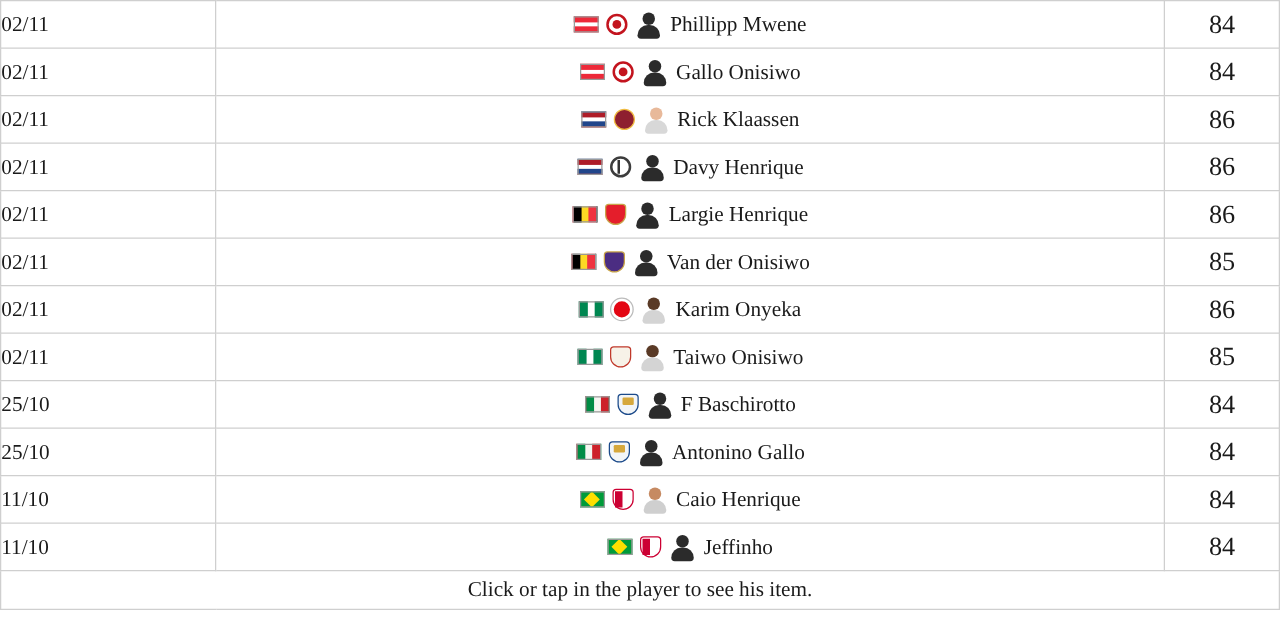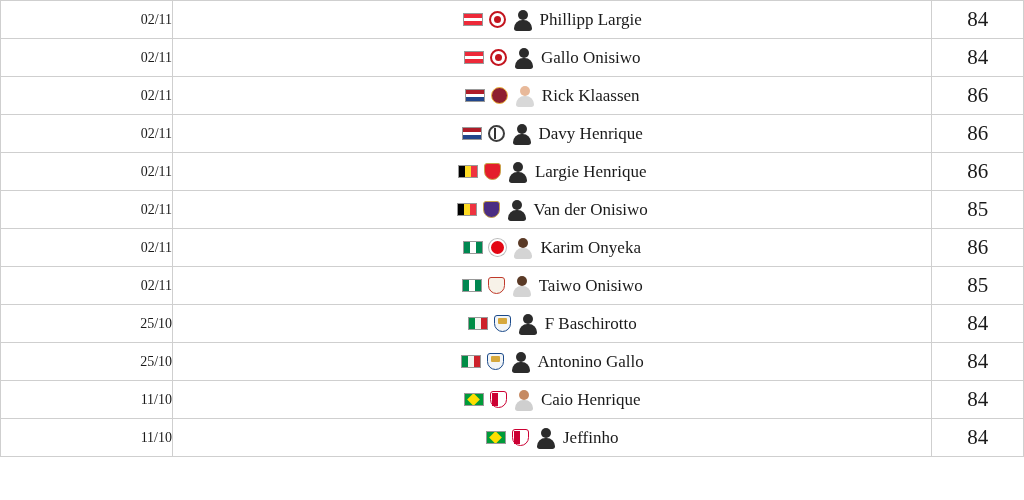--- a/index.html
+++ b/index.html
@@ -20,22 +20,22 @@
     table-layout: fixed;
   }
   .player-table td {
     border: 1px solid #cfcfcf;
     height: 37px;
     padding: 0;
     vertical-align: middle;
   }
   .col-date {
     width: 168px;
-    text-align: right;
-    font-size: 14px;
+    text-align: left;
+    font-size: 17px;
     margin-top: 28px;
   }
   .col-player {
     width: 745px;
     text-align: center;
   }
   .col-rating {
     width: 89px;
     text-align: center;
     font-size: 21px;
@@ -226,21 +226,21 @@
       <tr>
         <td class="col-date">02/11</td>
         <td class="col-player">
           <div class="player-cell-inner">
             <span class="flag flag-at"></span>
             <span class="crest crest-mainz"></span>
             <span class="avatar silhouette">
               <span class="head"></span>
               <span class="body"></span>
             </span>
-            <span class="player-name">Phillipp Largie</span>
+            <span class="player-name">Phillipp Mwene</span>
           </div>
         </td>
         <td class="col-rating">84</td>
       </tr>
       <tr>
         <td class="col-date">02/11</td>
         <td class="col-player">
           <div class="player-cell-inner">
             <span class="flag flag-at"></span>
             <span class="crest crest-mainz"></span>
@@ -395,15 +395,18 @@
             <span class="flag flag-br"></span>
             <span class="crest crest-monaco"></span>
             <span class="avatar silhouette">
               <span class="head"></span>
               <span class="body"></span>
             </span>
             <span class="player-name">Jeffinho</span>
           </div>
         </td>
         <td class="col-rating">84</td>
+      </tr>
+      <tr class="footer-row">
+        <td colspan="3">Click or tap in the player to see his item.</td>
       </tr>
     </tbody>
 </table>
 
 </body></html>

